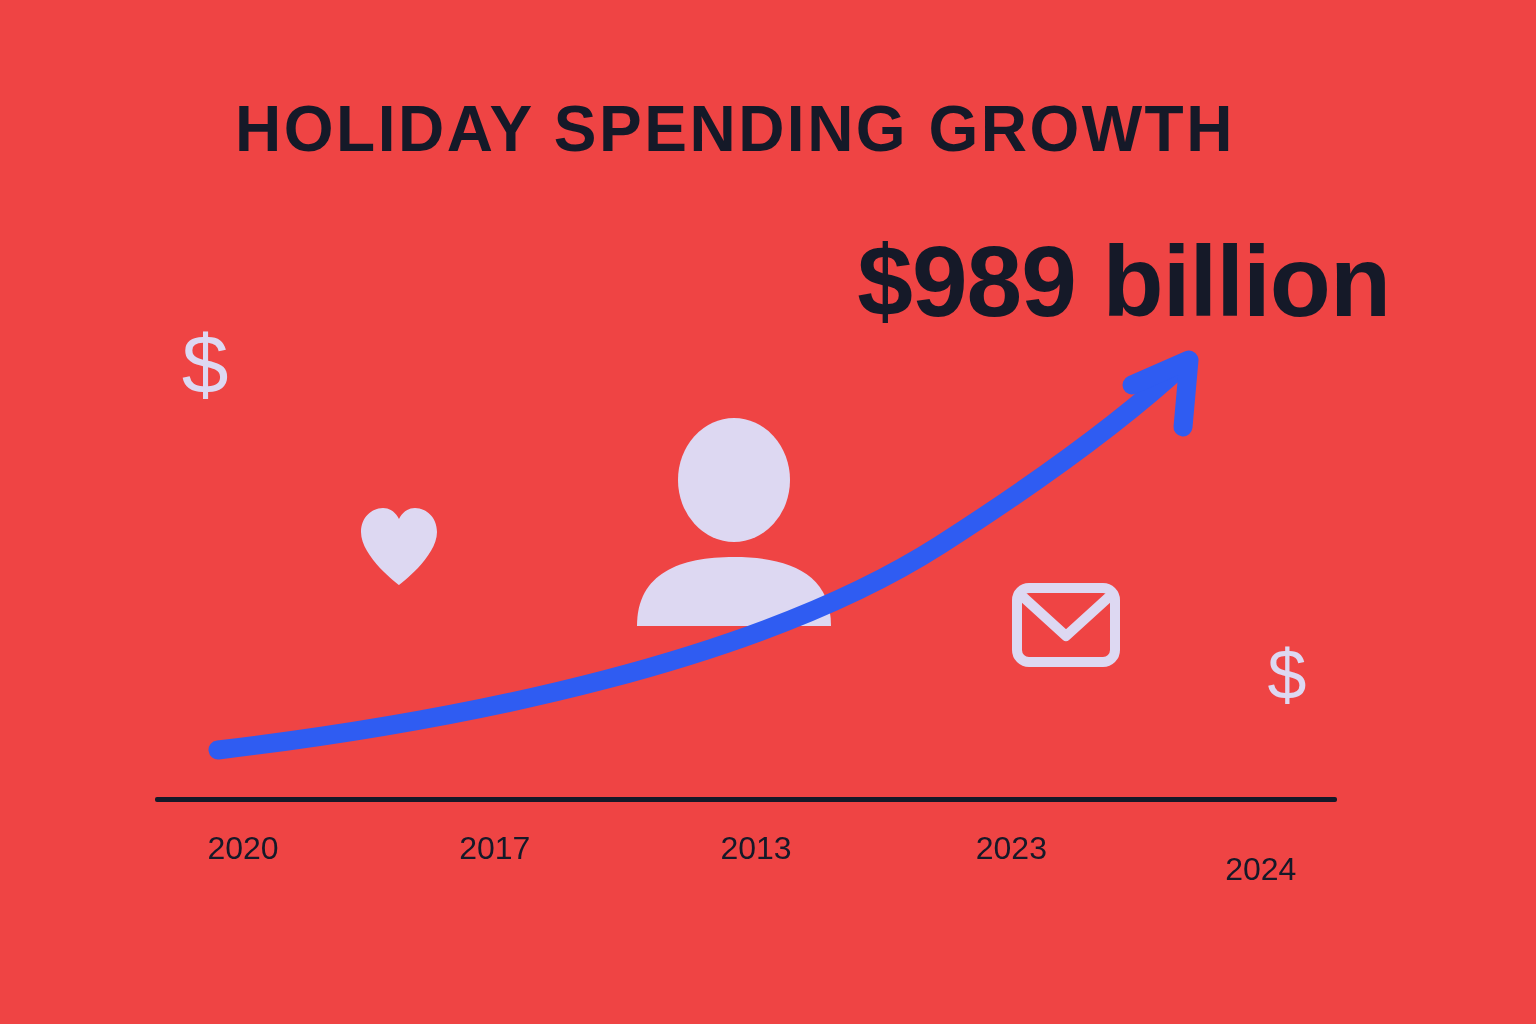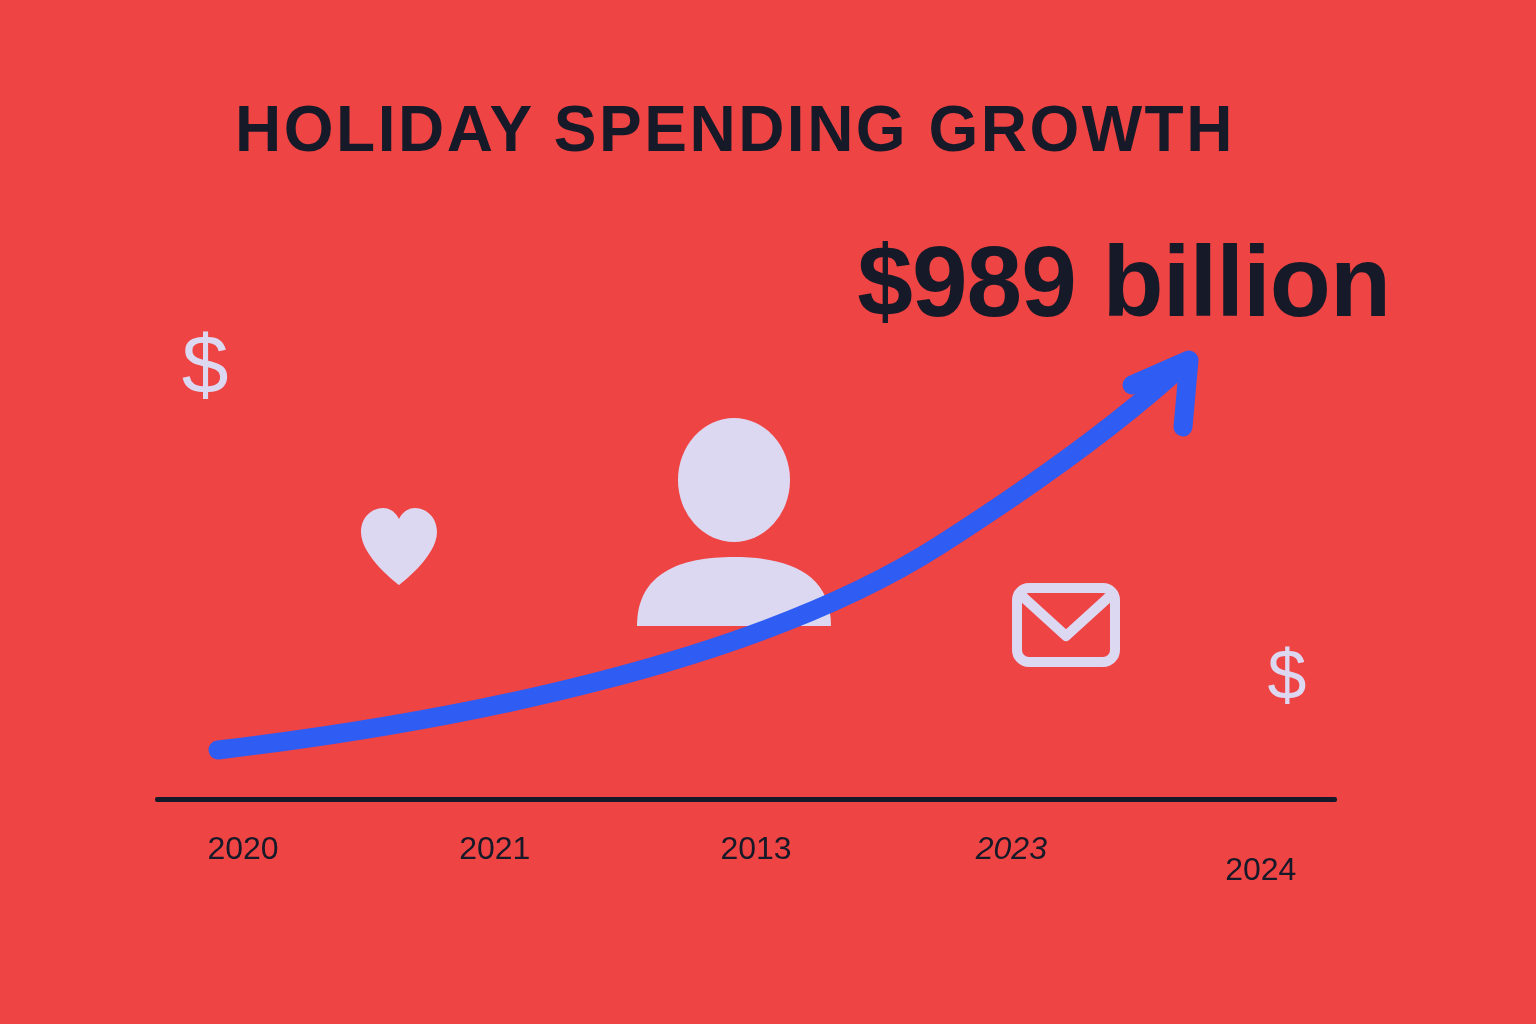--- a/index.html
+++ b/index.html
@@ -144,19 +144,19 @@
     <g>
       <path id="arrow-curve" d="M 218 750 C 470 720, 760 660, 940 545 C 1060 468, 1140 405, 1186 362" fill="none" stroke="#2f5cf2" stroke-width="19" stroke-linecap="round"></path>
       <path id="arrow-head" d="M 1132 385 L 1189 360 L 1183 427" fill="none" stroke="#2f5cf2" stroke-width="19" stroke-linecap="round" stroke-linejoin="round"></path>
     </g>
   </svg>
 
   <div id="axis-line"></div>
 
   <div id="xticks">
     <div class="xtick" style="left:7.45%;">2020</div>
-    <div class="xtick" style="left:28.75%;">2021</div>
+    <div class="xtick" style="left:28.75%;">2017</div>
     <div class="xtick" style="left:50.85%;">2013</div>
-    <div class="xtick" style="left:72.45%;font-style:italic;">2023</div>
+    <div class="xtick" style="left:72.45%;">2023</div>
     <div class="xtick" style="left:93.55%;margin-top:21px;">2024</div>
   </div>
 
 </div>
 
 </body></html>

